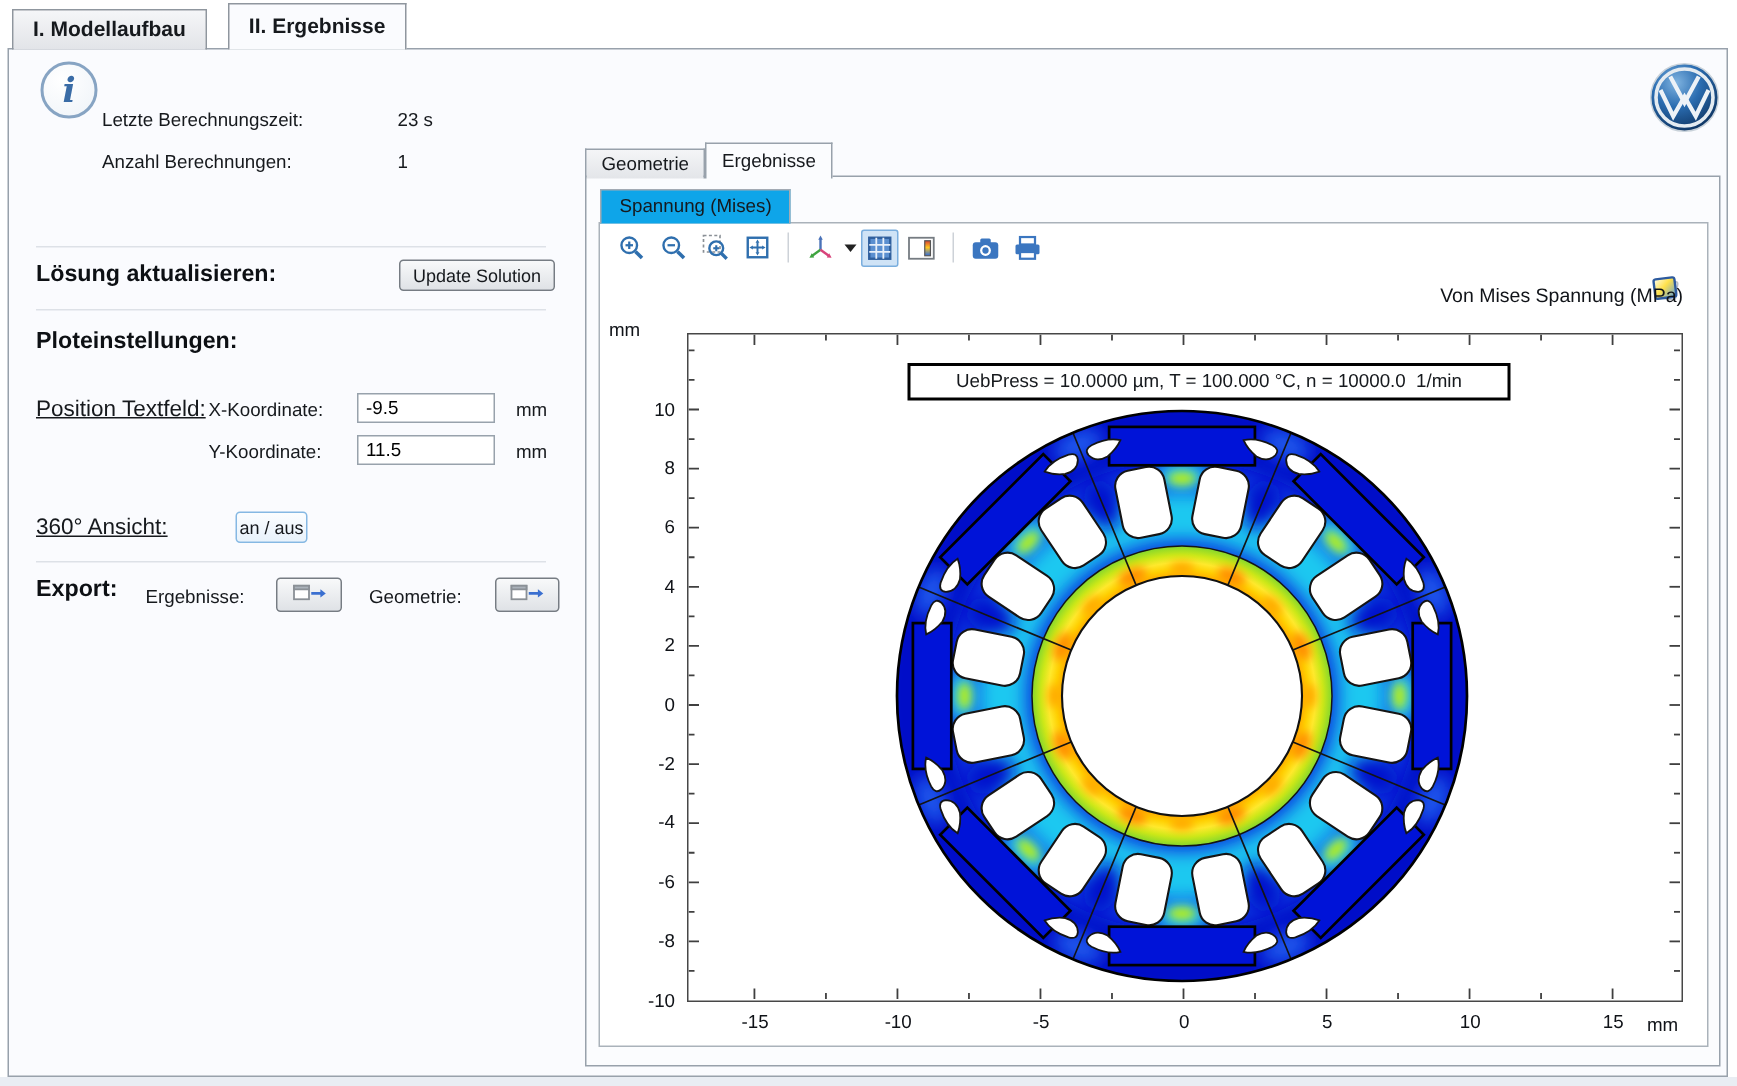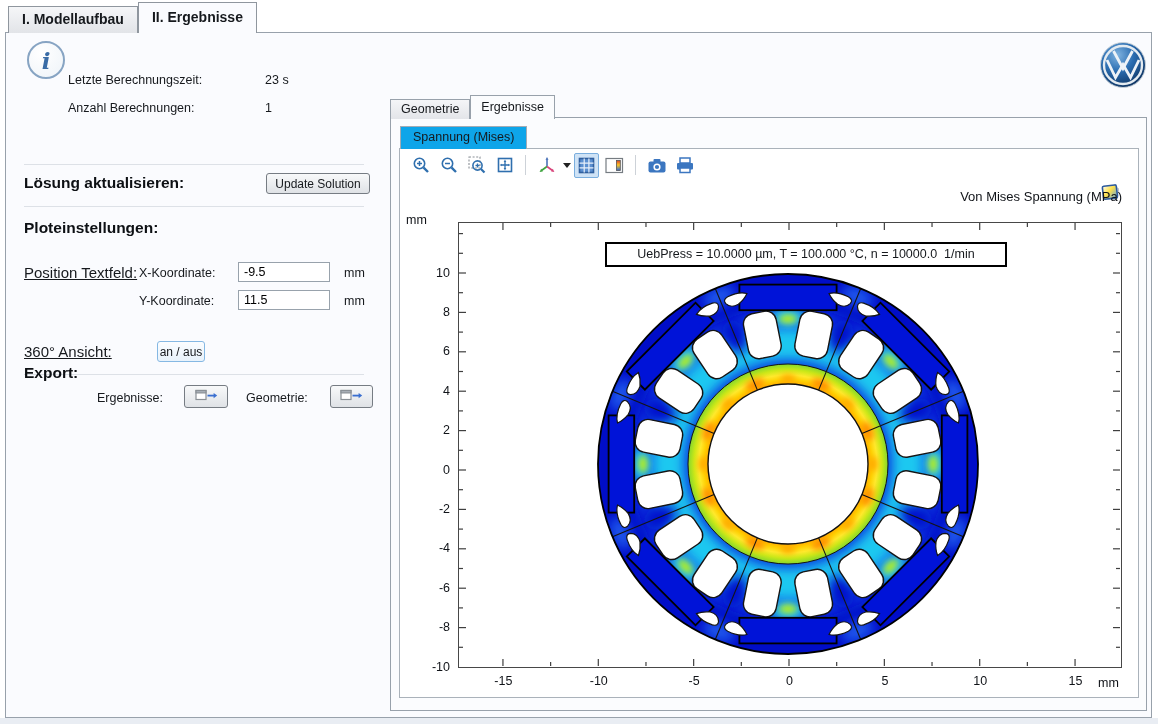--- a/index.html
+++ b/index.html
@@ -8,21 +8,21 @@
   #app{position:absolute;inset:0;}
   .content{position:absolute;left:5px;top:32px;width:1147px;height:686px;background:#fafbfe;
            border:1px solid #98a1ab;box-sizing:border-box;z-index:0;}
   .bottom-strip{position:absolute;left:0;top:718px;width:1158px;height:6px;background:#e9edf3;}
 
   
   .tabrow{position:absolute;left:8px;top:2px;display:flex;align-items:flex-end;z-index:5;}
   .main-tab{box-sizing:border-box;height:27px;line-height:25px;padding:0 13px;font-weight:bold;
             font-size:14px;border:1px solid #8f969e;border-bottom:none;
             background:linear-gradient(#f5f6f8,#e2e4e8);cursor:default;white-space:nowrap;}
-  .main-tab.active{height:31px;line-height:29px;background:#fafbfe;margin-left:0;}
+  .main-tab.active{height:31px;line-height:29px;background:#fafbfe;margin-left:14px;}
 
   
   .sep{position:absolute;left:24px;width:340px;height:1px;background:#dde1e7;z-index:1;}
   .lbl{position:absolute;font-size:12.5px;white-space:nowrap;z-index:1;}
   .h{position:absolute;font-weight:bold;font-size:15.5px;color:#0d1014;white-space:nowrap;z-index:1;}
   .ul{position:absolute;font-size:15px;text-decoration:underline;white-space:nowrap;z-index:1;}
   .val{position:absolute;font-size:12.5px;white-space:nowrap;z-index:1;}
   .btn{position:absolute;box-sizing:border-box;border:1px solid #767c83;border-radius:3px;
        background:linear-gradient(#f8f9fa,#dfe2e6);font-size:12px;text-align:center;z-index:1;
        display:flex;align-items:center;justify-content:center;cursor:default;}
@@ -98,21 +98,21 @@
   <input class="txt-input" style="left: 238px; top: 262px; width: 92px; height: 20px;" value="-9.5">
   <div class="lbl" style="left:344px;top:266px">mm</div>
   <div class="lbl" style="left:139px;top:294px">Y-Koordinate:</div>
   <input class="txt-input" style="left: 238px; top: 290px; width: 92px; height: 20px;" value="11.5">
   <div class="lbl" style="left:344px;top:294px">mm</div>
 
   <div class="ul" style="left:24px;top:343px">360° Ansicht:</div>
   <div class="btn btn-blue" style="left:157px;top:341px;width:48px;height:21px">an / aus</div>
 
   <div class="sep" style="top:374px"></div>
-  <div class="h" style="left:24px;top:364px">Export:</div>
+  <div class="h" style="left:24px;top:384px">Export:</div>
   <div class="lbl" style="left:97px;top:391px">Ergebnisse:</div>
   <div class="btn" style="left:184px;top:385px;width:44px;height:23px">
     <span>
       <svg width="23" height="14" viewBox="0 0 23 14">
         <rect x="1" y="2.5" width="10" height="9" fill="#fff" stroke="#8a9096" stroke-width="1.2"></rect>
         <rect x="1" y="2.5" width="10" height="2.4" fill="#aab2ba" stroke="#8a9096" stroke-width="1.2"></rect>
         <line x1="12.5" y1="7.6" x2="19" y2="7.6" stroke="#3a6fd0" stroke-width="1.8"></line>
         <polygon points="18.6,4.9 18.6,10.3 22.2,7.6" fill="#3a6fd0"></polygon>
       </svg>
     </span>

